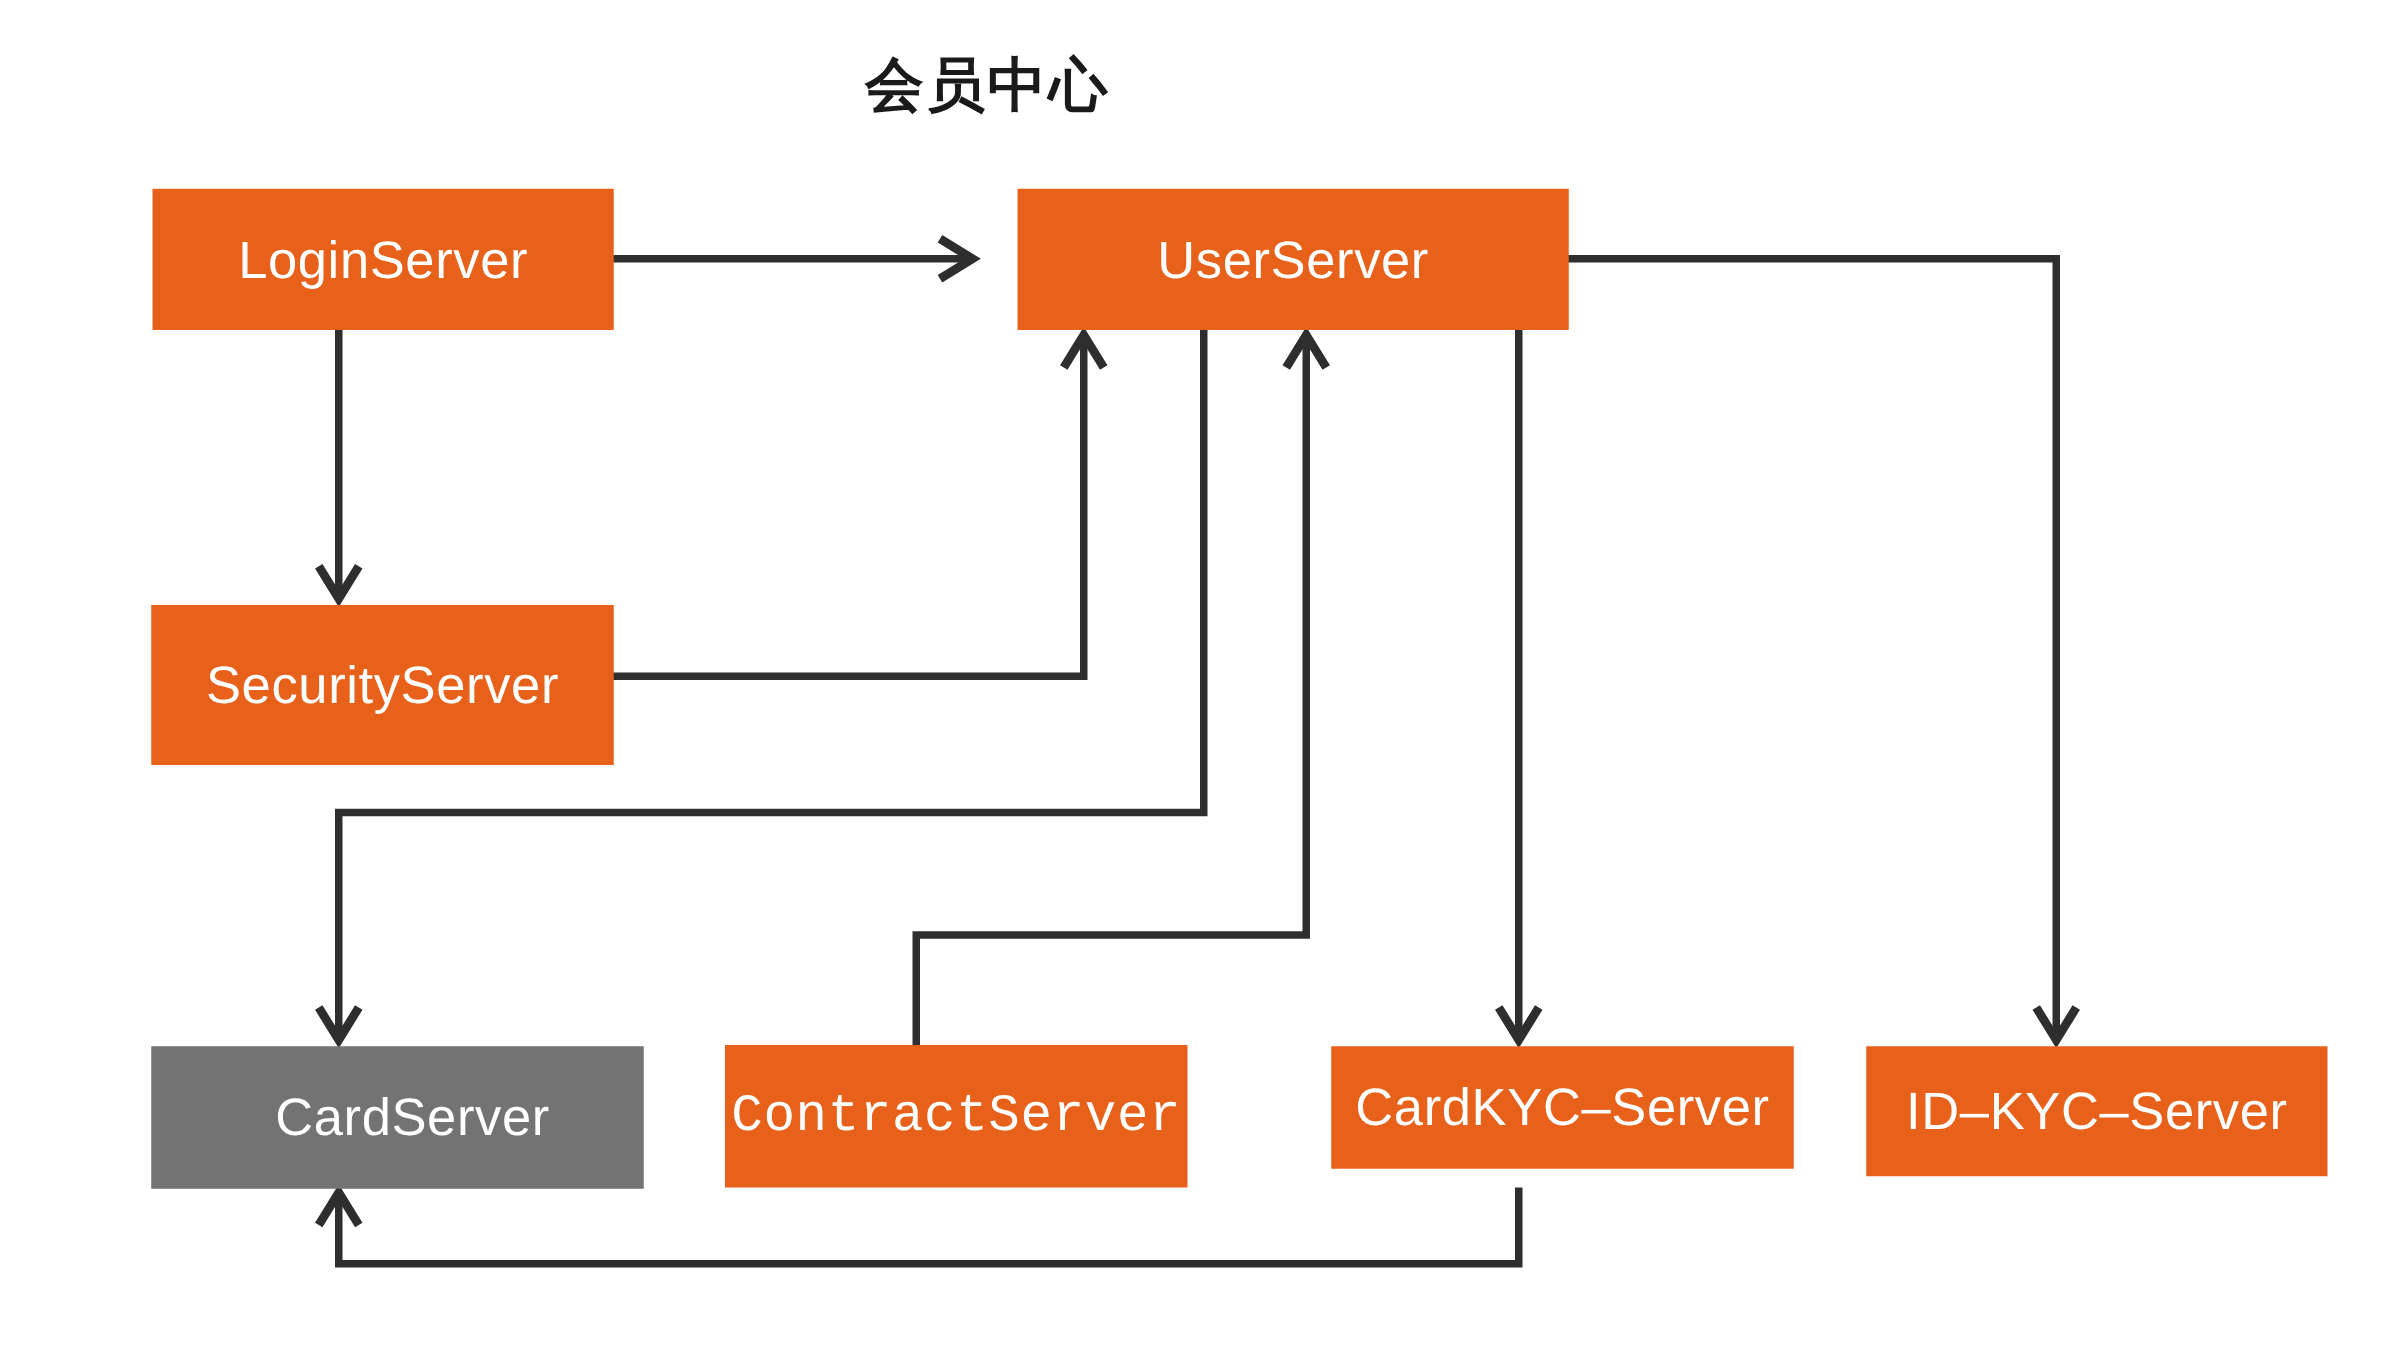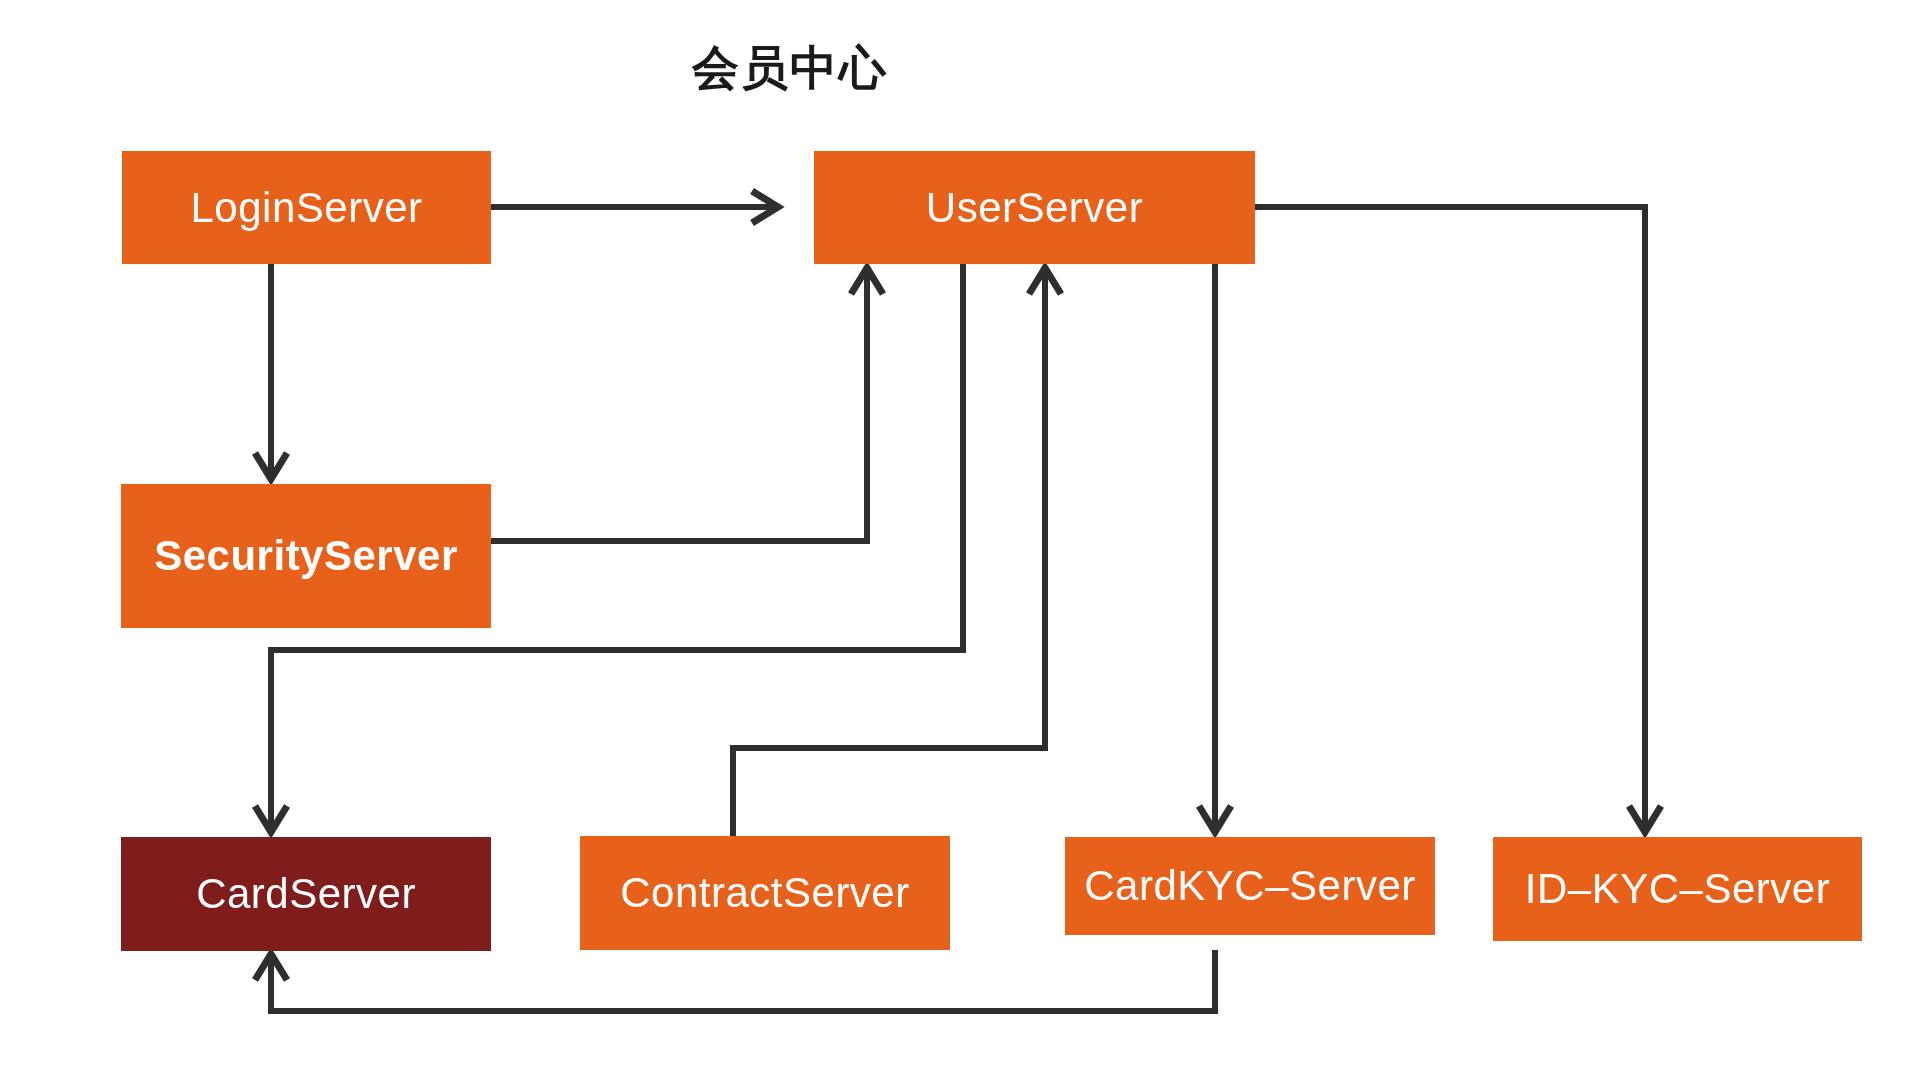--- a/index.html
+++ b/index.html
@@ -37,27 +37,27 @@
       <polyline points="1151,207 1645,207 1645,832" fill="none" stroke="#2E2E2E" stroke-width="6" marker-end="url(#arrowhead)"></polyline>
       <polyline points="1215,950 1215,1011 271,1011 271,954" fill="none" stroke="#2E2E2E" stroke-width="6" marker-end="url(#arrowhead)"></polyline>
     </svg>
   <div id="node-layer">
       <div class="node" style="left: 90px; top: 151px; width: 369px; height: 113px; background: rgb(232, 97, 27); color: rgb(255, 255, 255);">
         <span class="node-label">LoginServer</span>
       </div>
       <div class="node" style="left: 782px; top: 151px; width: 441px; height: 113px; background: rgb(232, 97, 27); color: rgb(255, 255, 255);">
         <span class="node-label">UserServer</span>
       </div>
-      <div class="node" style="left: 89px; top: 484px; width: 370px; height: 144px; background: rgb(232, 97, 27); color: rgb(255, 255, 255); font-weight: bold;">
+      <div class="node" style="left: 89px; top: 484px; width: 370px; height: 128px; background: rgb(232, 97, 27); color: rgb(255, 255, 255);">
         <span class="node-label">SecurityServer</span>
       </div>
-      <div class="node" style="left: 89px; top: 837px; width: 370px; height: 114px; background: #7f1d1d; color: rgb(255, 255, 255);">
+      <div class="node" style="left: 89px; top: 837px; width: 370px; height: 114px; background: #737373; color: rgb(255, 255, 255); padding-left: 24px;">
         <span class="node-label">CardServer</span>
       </div>
-      <div class="node" style="left: 548px; top: 836px; width: 370px; height: 114px; background: rgb(232, 97, 27); color: rgb(255, 255, 255);">
+      <div class="node" style="left: 548px; top: 836px; width: 370px; height: 114px; background: rgb(232, 97, 27); color: rgb(255, 255, 255); font-family: Liberation Mono, monospace;">
         <span class="node-label">ContractServer</span>
       </div>
       <div class="node" style="left: 1033px; top: 837px; width: 370px; height: 98px; background: rgb(232, 97, 27); color: rgb(255, 255, 255);">
         <span class="node-label">CardKYC–Server</span>
       </div>
       <div class="node" style="left: 1461px; top: 837px; width: 369px; height: 104px; background: rgb(232, 97, 27); color: rgb(255, 255, 255);">
         <span class="node-label">ID–KYC–Server</span>
       </div>
     </div>
 </div>

